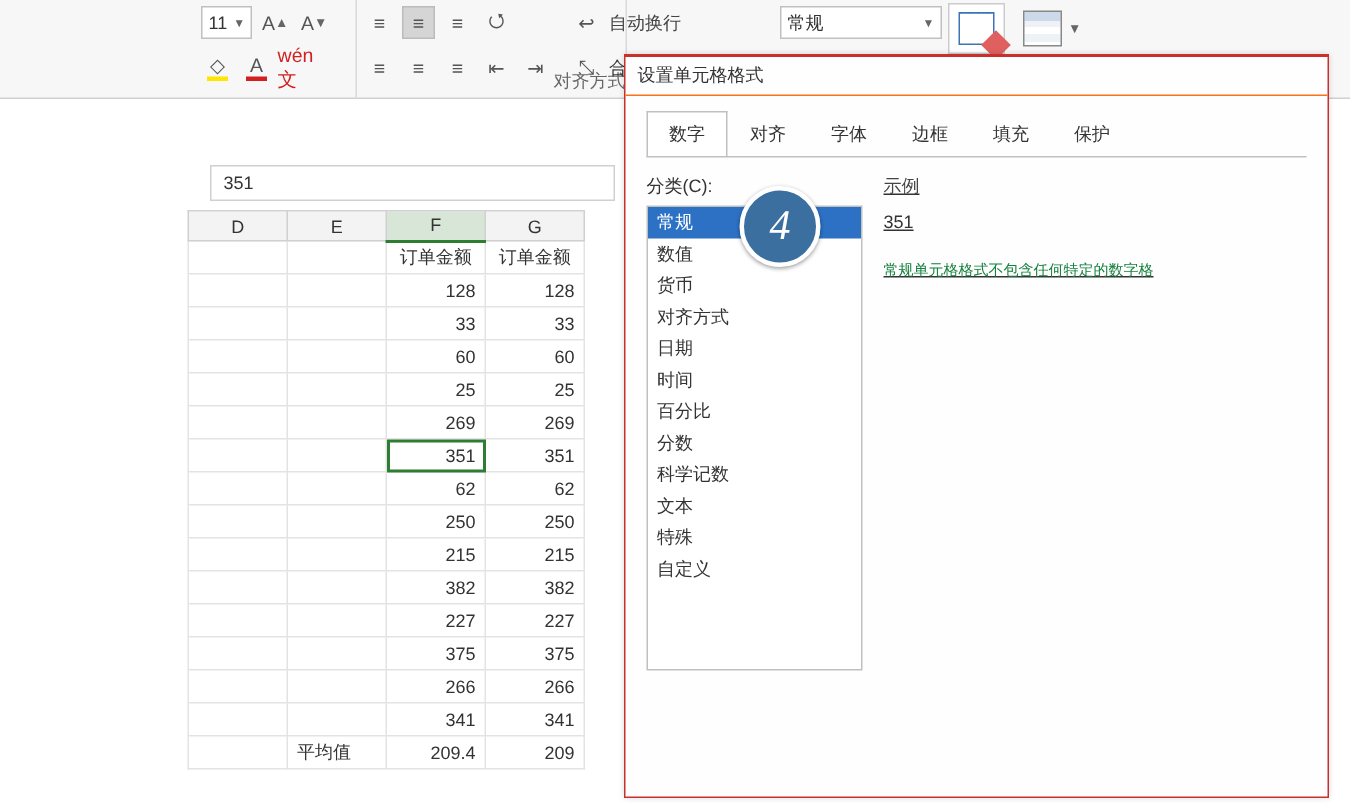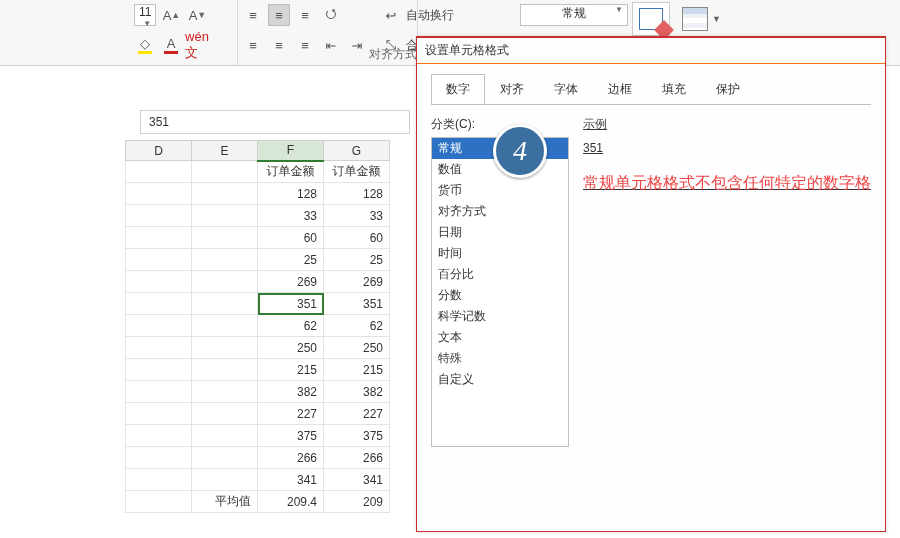--- a/index.html
+++ b/index.html
@@ -29,21 +29,20 @@
     border-right: 1px solid #d9d9d9;
   }
   .ribbon .grp-font  { left: 130px; width: 108px; }
   .ribbon .grp-align { left: 238px; width: 180px; }
   .ribbon .row { height: 30px; display: flex; align-items: center; gap: 4px; padding: 2px 4px; }
   .mini-select {
     display: inline-flex; align-items: center;
     border: 1px solid #c0c0c0; background: #fff;
     height: 22px; padding: 0 4px; font-size: 12px;
     position: relative;
-    flex-direction: column;
   }
   .mini-select .caret { margin-left: 4px; font-size: 8px; color: #666; }
   .iconbtn {
     display: inline-flex; align-items: center; justify-content: center;
     width: 22px; height: 22px; border: 1px solid transparent;
     font-size: 13px; color: #555;
   }
   .iconbtn.selected { background: #d5d5d5; border-color:#bbb; }
   .stack { display:flex; flex-direction:column; font-size:9px; line-height:9px; color:#666; }
   .grp-label {
@@ -105,21 +104,21 @@
     border:1px solid #d0d0d0; height:20px; min-width:60px;
   }
   .sheet td {
     border:1px solid #e3e3e3; height:22px; width:66px;
     text-align:right; padding:0 6px;
   }
   .sheet th.sel { background:#d8e6d8; border-bottom:2px solid #2e7d32; }
   .sheet td.active {
     outline:2px solid #2e7d32; outline-offset:-2px;
   }
-  .sheet td.label { text-align:right; }
+  .sheet td.label { text-align:left; }
   .sheet tr.hdr td { text-align:center; }
 
   
   .dialog {
     position:absolute; left:416px; top:36px; width:470px; height:496px;
     background:#fefefe; border:1px solid #c9302c; border-top-width:2px;
     box-shadow: 0 0 4px rgba(0,0,0,.15);
   }
   .dialog .titlebar {
     height:26px; padding:4px 8px; font-size:12px; color:#333;
@@ -150,21 +149,21 @@
     padding:2px 6px; cursor:default;
   }
   .cat-list .item.selected {
     background:#2d71c4; color:#fff;
   }
   .cat-list::-webkit-scrollbar { width:12px; }
   .cat-list::-webkit-scrollbar-thumb { background:#d0d0d0; }
   .preview-col { flex:1;text-decoration:underline; }
   .preview-hdr { margin-bottom:8px; color:#444; }
   .preview-val { margin-bottom:18px; color:#333; }
-  .preview-desc { color:#ef4444; font-size:16px; white-space:nowrap; }
+  .preview-desc { color:#15803d; font-size:10px; white-space:nowrap; }
 
   
   .step-badge {
     position:absolute; width:54px; height:54px; border-radius:50%;
     background:#3b6fa0; border:3px solid #fff;
     box-shadow:0 1px 3px rgba(0,0,0,.4);
     color:#fff; font-style:italic; font-family:Georgia,serif;
     font-size:28px; display:flex; align-items:center; justify-content:center;
     left:493px; top:124px; z-index:5;
   }

